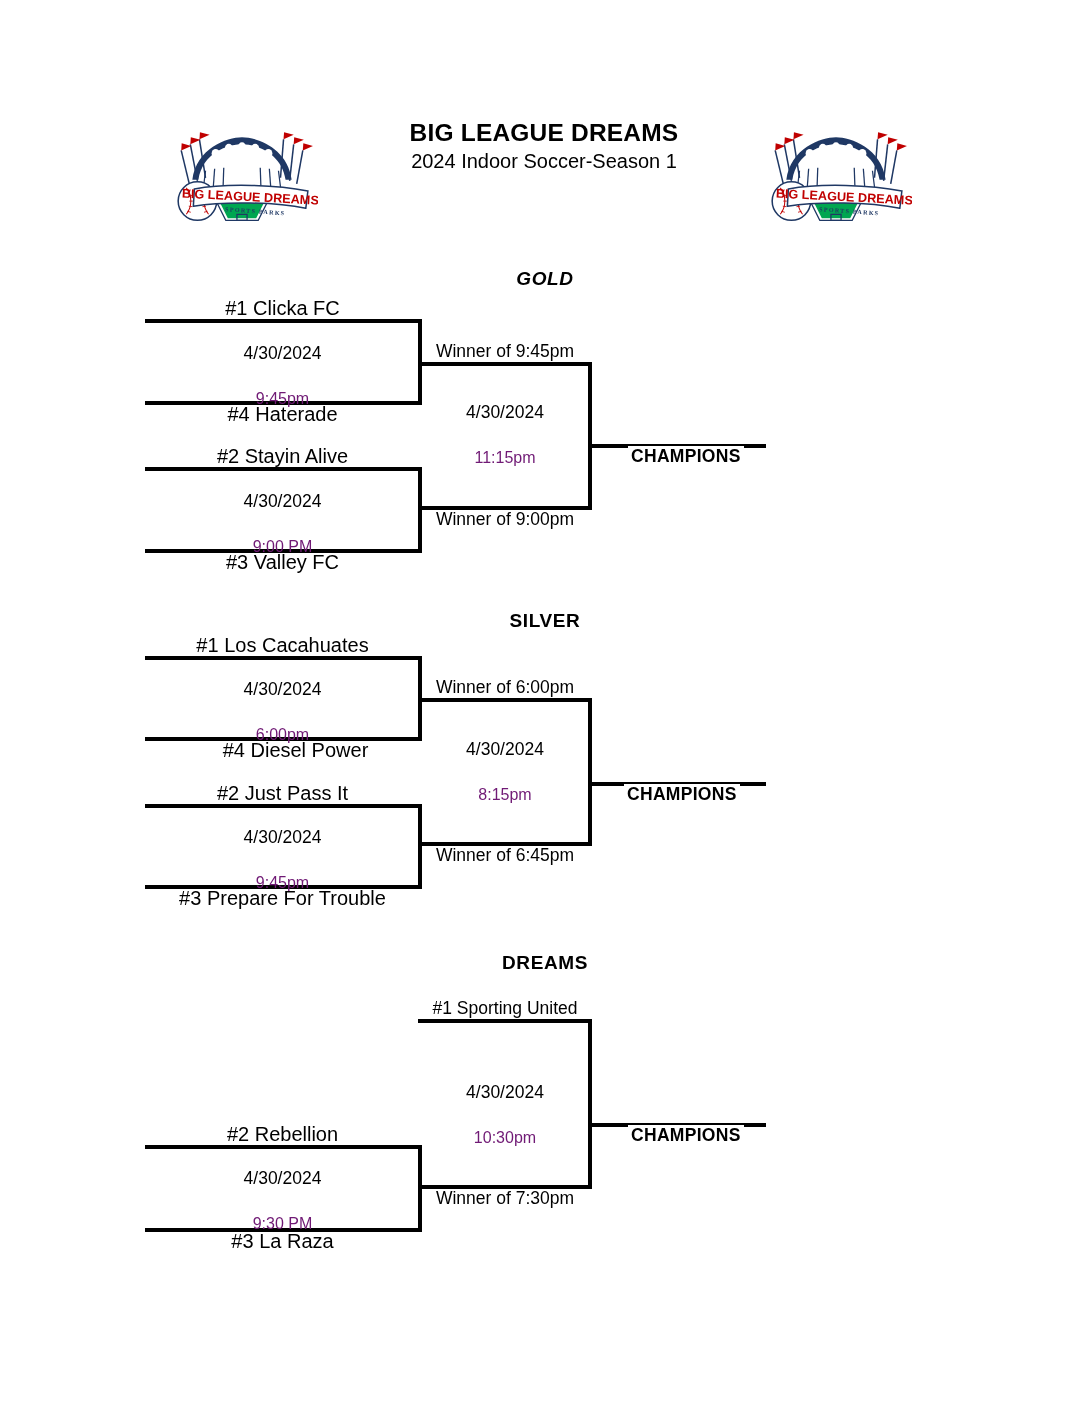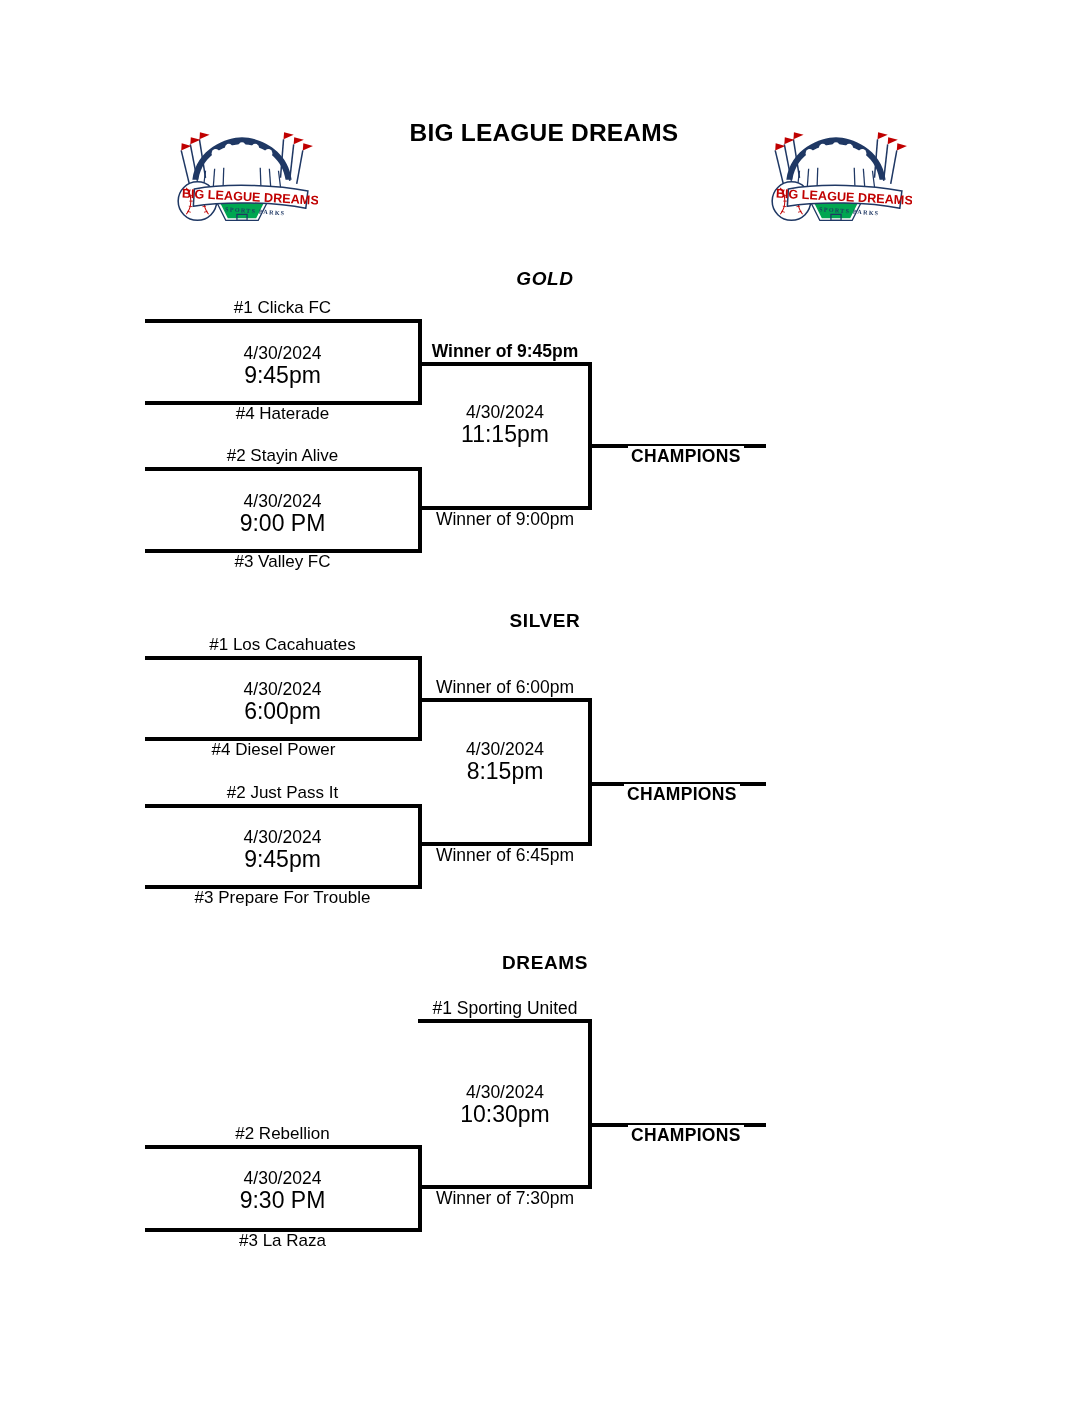--- a/index.html
+++ b/index.html
@@ -47,47 +47,48 @@
     position: absolute; width: 220px; text-align: center;
     font-size: 19px; font-weight: bold; letter-spacing: 0.6px;
   }
 
   
   .hline { position: absolute; background: #000; height: 4px; }
   .vline { position: absolute; background: #000; width: 4px; }
 
   
   .team {
-    position: absolute; text-align: center; font-size: 17px;
+    position: absolute; text-align: center; font-size: 20px;
     line-height: 20px; white-space: nowrap;
   }
   .matchinfo {
     position: absolute; text-align: center; white-space: nowrap;
     line-height: 22px;
   }
   .matchinfo .date { font-size: 17.5px; color: #000; display: block; }
-  .matchinfo .time { font-size: 23px; color: #000000; display: block; }
+  .matchinfo .time { font-size: 16px; color: #701a75; display: block; margin-top: 24px; }
   .winner {
     position: absolute; text-align: center; font-size: 17.5px;
     line-height: 20px; white-space: nowrap;
   }
   .champions {
     position: absolute; font-size: 17.5px; font-weight: bold;
     line-height: 20px; white-space: nowrap; letter-spacing: 0.3px;
     background: #ffffff; padding: 0 3px;
   }
 </style>
 </head>
 <body>
 
 <div class="page">
 
   <div class="header">
     <div class="title-block">
       <div class="title-main">BIG LEAGUE DREAMS</div>
+      <div class="title-sub">2024 Indoor Soccer-Season 1</div>
     </div>
   </div>
 
   <div class="logo logo-left">
     <svg viewBox="0 0 300 197" width="152" height="100" xmlns="http://www.w3.org/2000/svg">
 
       <g stroke="#1F3864" stroke-width="3" fill="none">
         <line x1="30" y1="52" x2="46" y2="118"></line>
         <line x1="48" y1="40" x2="62" y2="112"></line>
         <line x1="66" y1="30" x2="78" y2="106"></line>
@@ -242,21 +243,21 @@
     <div class="team" style="left:145px; top:446px; width:275px;">#2 Stayin Alive</div>
     <div class="hline" style="left:145px; top:467px; width:277px;"></div>
     <div class="vline" style="left:418px; top:467px; height:86px;"></div>
     <div class="hline" style="left:145px; top:549px; width:277px;"></div>
     <div class="team" style="left:145px; top:552px; width:275px;">#3 Valley FC</div>
     <div class="matchinfo" style="left:145px; top:490px; width:275px;">
       <span class="date">4/30/2024</span>
       <span class="time">9:00 PM</span>
     </div>
 
-    <div class="winner" style="left:420px; top:341px; width:170px;font-weight:bold;">Winner of 9:45pm</div>
+    <div class="winner" style="left:420px; top:341px; width:170px;">Winner of 9:45pm</div>
     <div class="hline" style="left:418px; top:362px; width:174px;"></div>
     <div class="vline" style="left:588px; top:362px; height:148px;"></div>
     <div class="hline" style="left:418px; top:506px; width:174px;"></div>
     <div class="winner" style="left:420px; top:509px; width:170px;">Winner of 9:00pm</div>
     <div class="matchinfo" style="left:420px; top:401px; width:170px;">
       <span class="date">4/30/2024</span>
       <span class="time">11:15pm</span>
     </div>
 
     <div class="hline" style="left:588px; top:444px; width:178px;"></div>
@@ -264,21 +265,21 @@
   </div>
 
   <div class="section" style="top:0;">
 
     <div class="section-title" style="left:435px; top:610px;">SILVER</div>
 
     <div class="team" style="left:145px; top:635px; width:275px;">#1 Los Cacahuates</div>
     <div class="hline" style="left:145px; top:656px; width:277px;"></div>
     <div class="vline" style="left:418px; top:656px; height:85px;"></div>
     <div class="hline" style="left:145px; top:737px; width:277px;"></div>
-    <div class="team" style="left:136px; top:740px; width:275px;">#4 Diesel Power</div>
+    <div class="team" style="left:158px; top:740px; width:275px;">#4 Diesel Power</div>
     <div class="matchinfo" style="left:145px; top:678px; width:275px;">
       <span class="date">4/30/2024</span>
       <span class="time">6:00pm</span>
     </div>
 
     <div class="team" style="left:145px; top:783px; width:275px;">#2 Just Pass It</div>
     <div class="hline" style="left:145px; top:804px; width:277px;"></div>
     <div class="vline" style="left:418px; top:804px; height:85px;"></div>
     <div class="hline" style="left:145px; top:885px; width:277px;"></div>
     <div class="team" style="left:145px; top:888px; width:275px;text-align:center;">#3 Prepare For Trouble</div>

